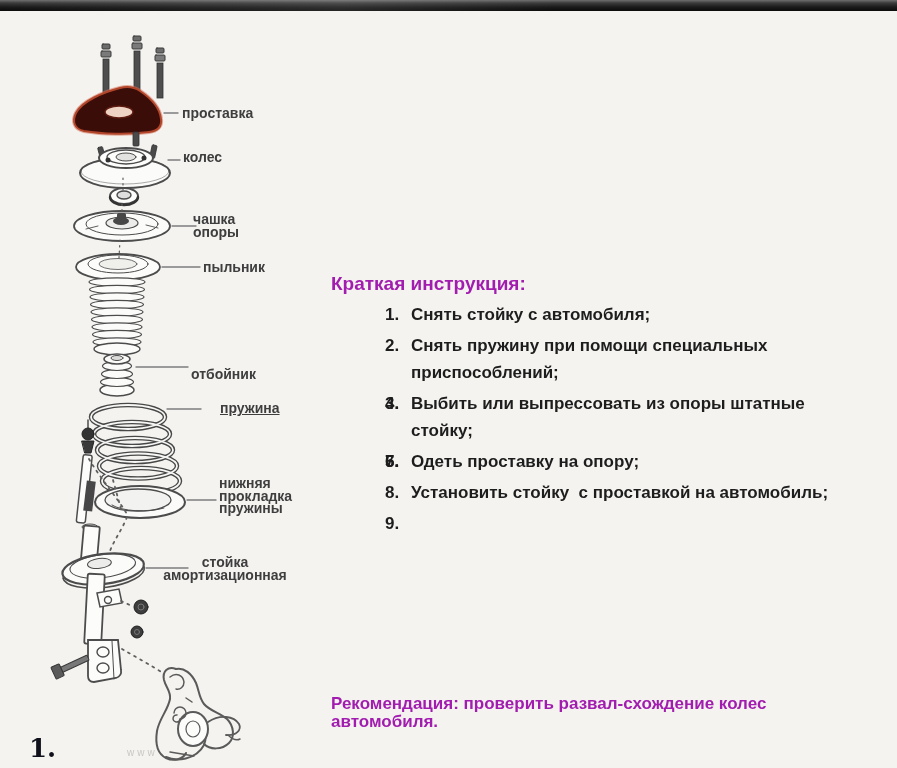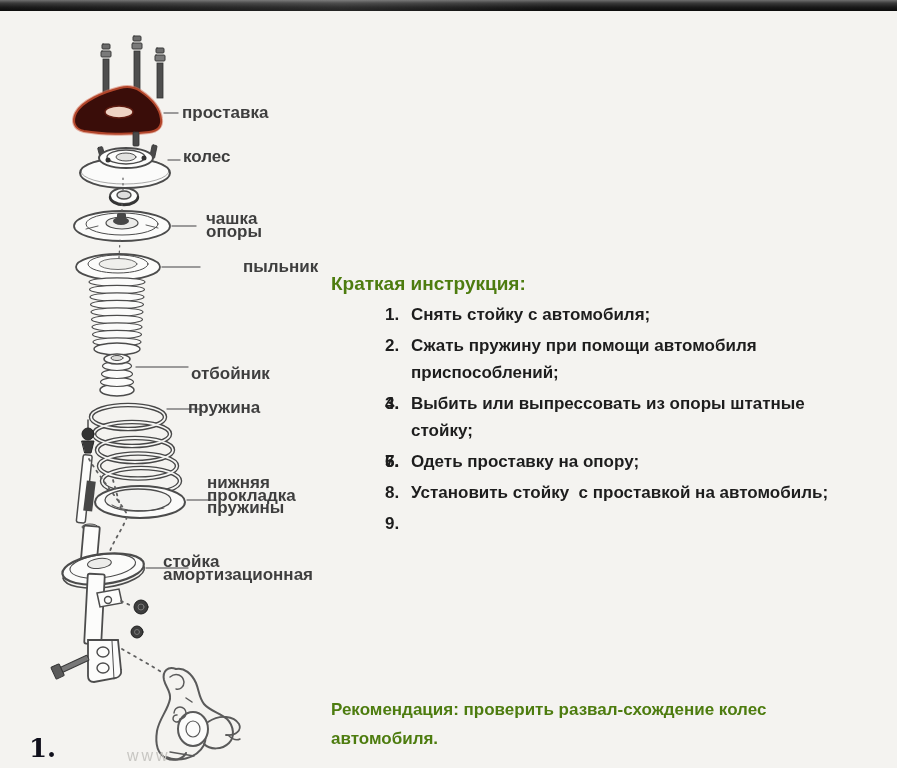--- a/index.html
+++ b/index.html
@@ -4,31 +4,31 @@
 <style>
   html,body{margin:0;padding:0;}
   body{width:897px;height:768px;overflow:hidden;font-family:"Liberation Sans",sans-serif;}
   .screen{position:relative;width:897px;height:768px;background:#f4f3f0;}
   .top-bar{position:absolute;left:0;top:0;width:897px;height:11px;
     background:
       linear-gradient(90deg, rgba(255,255,255,0) 0%, rgba(255,255,255,0.10) 38%, rgba(255,255,255,0) 62%),
       linear-gradient(180deg,#6f6f6f 0%,#3a3a3a 28%,#1a1a1a 65%,#0b0b0b 100%);}
   .diagram-wrap{position:absolute;left:0;top:0;width:330px;height:768px;filter:blur(0.35px);}
   .diagram-svg{position:absolute;left:0;top:0;}
-  .dlabel{position:absolute;font-weight:bold;font-size:17px;line-height:12.5px;color:#3e3e3e;}
-  .dlabel.center{}
-  .watermark{position:absolute;left:127px;top:747px;font-size:16px;letter-spacing:3px;color:#c8c7c3;filter:blur(0.6px);}
+  .dlabel{position:absolute;font-weight:bold;font-size:14px;line-height:12.5px;color:#3e3e3e;}
+  .dlabel.center{text-align:center;}
+  .watermark{position:absolute;left:127px;top:747px;font-size:10px;letter-spacing:3px;color:#c8c7c3;filter:blur(0.6px);}
   .page-number{position:absolute;left:29px;top:733px;font-family:"DejaVu Serif",serif;font-weight:bold;font-size:26px;color:#10101c;}
-  .instr{position:absolute;color:#4d7c0f;}
+  .instr{position:absolute;color:#a21caf;}
   .instr-head{left:331px;top:273px;font-weight:bold;font-size:19px;}
   .instr-list{position:absolute;left:331px;top:301px;width:562px;margin:0;padding:0;list-style:none;}
   .instr-list li{position:relative;padding-left:80px;margin:0 0 4px 0;font-weight:bold;font-size:17px;line-height:27px;color:#1d1d1d;}
   .instr-list .num{position:absolute;left:54px;top:0;}
   .instr-list .txt{white-space:pre-wrap;display:block;}
-  .recommendation{left:331px;top:695px;width:540px;font-weight:bold;font-size:17px;line-height:29px;white-space:pre-wrap;}
+  .recommendation{left:331px;top:695px;width:540px;font-weight:bold;font-size:17px;line-height:18px;white-space:pre-wrap;}
 </style>
 </head>
 <body>
 
 <div class="screen">
   <div class="top-bar"></div>
 
   <div class="diagram-wrap">
     <svg class="diagram-svg" width="330" height="768" viewBox="0 0 330 768">
       <g stroke="#4c4c4c" fill="none" stroke-linecap="round">
@@ -201,39 +201,39 @@
           <line x1="136" y1="367" x2="188" y2="367"></line>
           <line x1="167" y1="409" x2="201" y2="409"></line>
           <line x1="187" y1="500" x2="216" y2="500"></line>
           <line x1="146" y1="568" x2="188" y2="568"></line>
         </g>
       </g>
     </svg>
 
     <div class="dlabel" style="left:182px;top:107px;">проставка</div>
     <div class="dlabel" style="left:183px;top:151px;">колес</div>
-    <div class="dlabel" style="left:206px;top:213px;width:56px;">чашка опоры</div>
-    <div class="dlabel" style="left:203px;top:261px;margin-left:40px;">пыльник</div>
+    <div class="dlabel" style="left:193px;top:213px;width:56px;">чашка опоры</div>
+    <div class="dlabel" style="left:203px;top:261px;">пыльник</div>
     <div class="dlabel" style="left:191px;top:368px;">отбойник</div>
-    <div class="dlabel" style="left:188px;top:402px;">пружина</div>
-    <div class="dlabel" style="left:207px;top:477px;width:80px;">нижняя прокладка пружины</div>
+    <div class="dlabel" style="left:220px;top:402px;text-decoration:underline;">пружина</div>
+    <div class="dlabel" style="left:219px;top:477px;width:80px;">нижняя прокладка пружины</div>
     <div class="dlabel center" style="left:163px;top:556px;width:124px;">стойка амортизационная</div>
     <div class="watermark">www</div>
   </div>
 
   <div class="instr instr-head" style="position:absolute;">Краткая инструкция:</div>
 
   <ol class="instr-list">
     <li>
       <span class="num">1.</span>
       <span class="txt">Снять стойку с автомобиля;</span>
     </li>
     <li>
       <span class="num">2.</span>
-      <span class="txt">Сжать пружину при помощи автомобиля
+      <span class="txt">Снять пружину при помощи специальных
 приспособлений;</span>
     </li>
     <li>
       <span class="num">3.</span>
     </li>
     <li>
       <span class="num">4.</span>
       <span class="txt">Выбить или выпрессовать из опоры штатные
 стойку;</span>
     </li>

